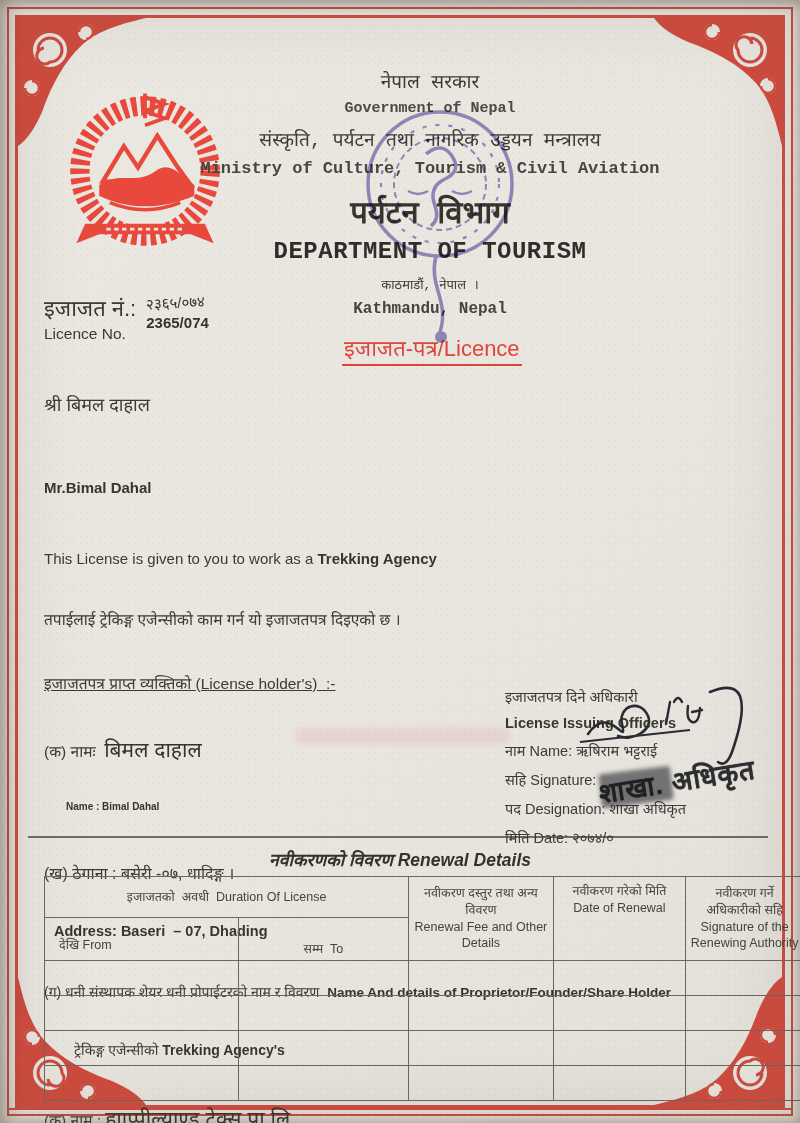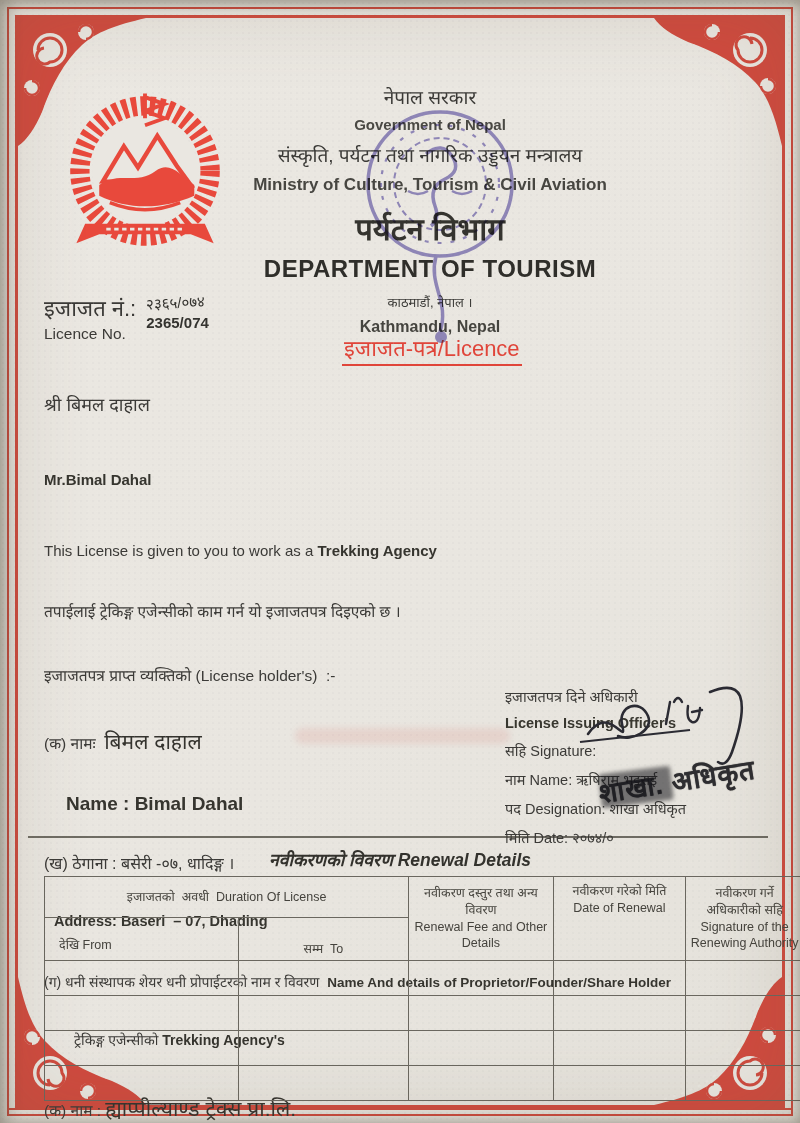--- a/index.html
+++ b/index.html
@@ -21,21 +21,21 @@
   .corner{position:absolute;width:132px;height:132px;z-index:6;}
   .corner svg{width:100%;height:100%;display:block;}
   .c-tl{top:16px;left:16px;}
   .c-tr{top:16px;right:16px;transform:rotate(90deg);}
   .c-br{bottom:16px;right:16px;transform:rotate(180deg);}
   .c-bl{bottom:16px;left:16px;transform:rotate(270deg);}
 
   .emblem{position:absolute;left:57px;top:83px;width:176px;height:176px;z-index:10;}
   .emblem svg{width:100%;height:100%;}
 
-  .header{position:absolute;left:170px;top:84px;width:520px;text-align:center;z-index:12;}
+  .header{position:absolute;left:170px;top:68px;width:520px;text-align:center;z-index:12;font-family:Liberation Mono, monospace;}
   .h-np1{font-size:19px;margin-bottom:6px;}
   .h-en1{font-size:15px;font-weight:bold;color:#4a4944;margin-bottom:9px;}
   .h-np2{font-size:19px;margin-bottom:7px;}
   .h-en2{font-size:17px;font-weight:bold;color:#474641;margin-bottom:12px;}
   .h-np3{font-size:31px;font-weight:bold;color:#35342f;margin-bottom:6px;}
   .h-en3{font-size:24px;font-weight:bold;letter-spacing:.5px;color:#2f2e2a;margin-bottom:10px;}
   .h-np4{font-size:13px;margin-bottom:7px;}
   .h-en4{font-size:16px;font-weight:bold;color:#45443f;}
 
   .stamp-blue{position:absolute;left:348px;top:96px;width:190px;height:250px;z-index:14;
@@ -45,29 +45,29 @@
   .licno .labels div:first-child{font-size:22px;margin-bottom:3px;}
   .licno .labels div:last-child{font-size:15.5px;}
   .licno .vals .np{font-size:15px;transform:rotate(-3deg);margin-bottom:2px;color:#34332f;}
   .licno .vals .en{font-size:15px;font-weight:bold;color:#34332f;}
 
   .doc-title{position:absolute;left:342px;top:332px;z-index:12;
     font-size:22px;font-weight:normal;color:#e0453a;border-bottom:2px solid #e0453a;padding:0 2px 2px 2px;}
 
   .body-block{position:absolute;left:44px;top:356px;width:710px;z-index:12;white-space:pre-wrap;}
   .body-block div{white-space:pre-wrap;}
-  .np-name-big{font-size:18px;margin-bottom:19px;}
+  .np-name-big{font-size:18px;margin-bottom:27px;}
   .en-bold{font-weight:bold;color:#36352f;}
   .l-mr{font-size:15px;margin-bottom:18px;}
   .l-grant-en{font-size:15px;margin-bottom:5px;}
   .l-grant-np{font-size:15.5px;margin-bottom:6px;}
-  .l-holder{font-size:15.5px;margin-bottom:5px;}
+  .l-holder{font-size:15.5px;margin-bottom:5px;text-decoration:underline;}
   .l-kname{font-size:15.5px;margin-bottom:2px;}
   .l-kname .big{font-size:21px;color:#34332e;}
-  .l-name-en{font-size:19px;padding-left:22px;margin-bottom:1px;}
+  .l-name-en{font-size:10px;padding-left:22px;margin-bottom:14px;}
   .l-addr-np{font-size:16px;margin-bottom:3px;}
   .l-addr-en{font-size:14.5px;padding-left:10px;margin-bottom:7px;}
   .l-prop{font-size:14px;margin-bottom:3px;}
   .l-prop .en-bold{font-size:13.5px;}
   .l-agency{font-size:14px;padding-left:30px;margin-bottom:9px;}
   .l-coname{font-size:15.5px;margin-bottom:13px;}
   .l-coname .big{font-size:21px;color:#34332e;}
 
   .officer{position:absolute;left:505px;top:686px;width:265px;z-index:13;font-size:14.5px;}
   .officer div{margin-bottom:9px;white-space:pre-wrap;}
@@ -219,22 +219,22 @@
     
     
     
   </div>
 
   <div class="ink-bleed"></div>
 
   <div class="officer">
     <div>इजाजतपत्र दिने अधिकारी</div>
     <div class="en-b">License Issuing Officer's</div>
+    <div><span>नाम Name: </span><span>ऋषिराम भट्टराई</span></div>
     <div>सहि Signature:</div>
-    <div><span>नाम Name: </span><span>ऋषिराम भट्टराई</span></div>
     <div><span>पद Designation: </span><span>शाखा अधिकृत</span></div>
     <div><span>मिति Date: </span><span>२०७४/०</span></div>
   </div>
 
   <div class="signature">
     <svg viewBox="0 0 210 125">
       <path d="M18,62 C40,30 58,78 52,52 C48,34 70,26 78,44 C84,58 62,70 48,64" fill="none" stroke="#2b2b33" stroke-width="2.6" stroke-linecap="round"></path>
       <path d="M10,70 L120,58" fill="none" stroke="#2b2b33" stroke-width="2.2"></path>
       <path d="M96,52 l4,-22 M104,30 q4,-8 8,0" fill="none" stroke="#2b2b33" stroke-width="2.4" stroke-linecap="round"></path>
       <path d="M118,34 q-2,14 4,16 q7,2 8,-14 M122,40 l10,-2" fill="none" stroke="#2b2b33" stroke-width="2.4" stroke-linecap="round"></path>

